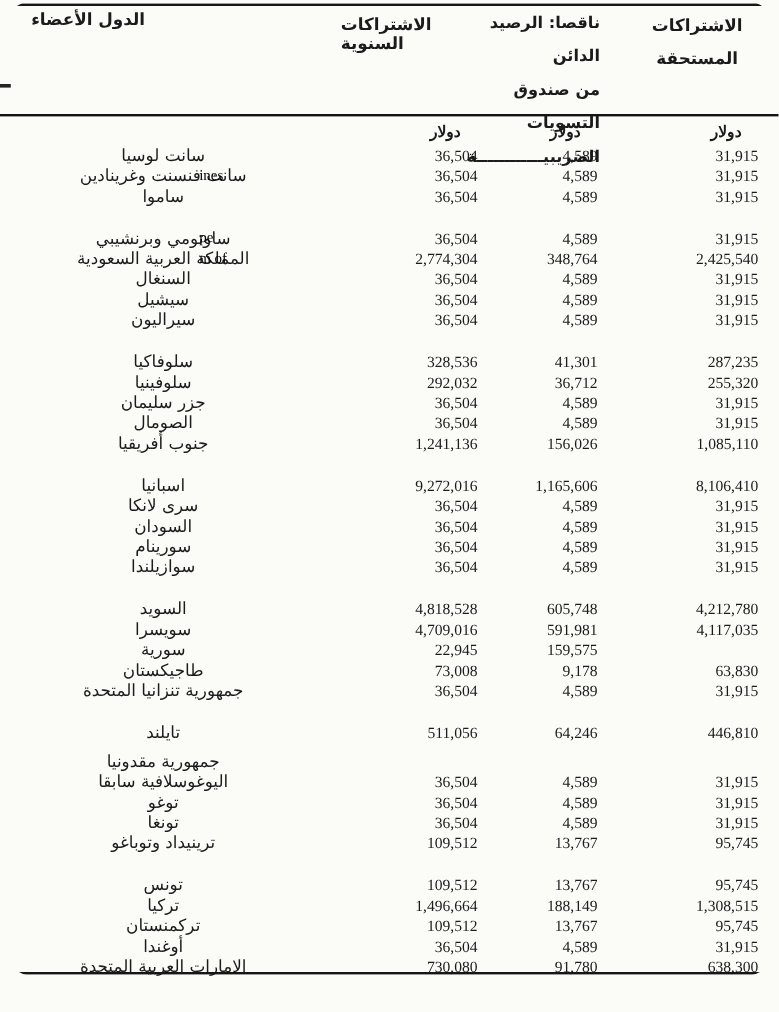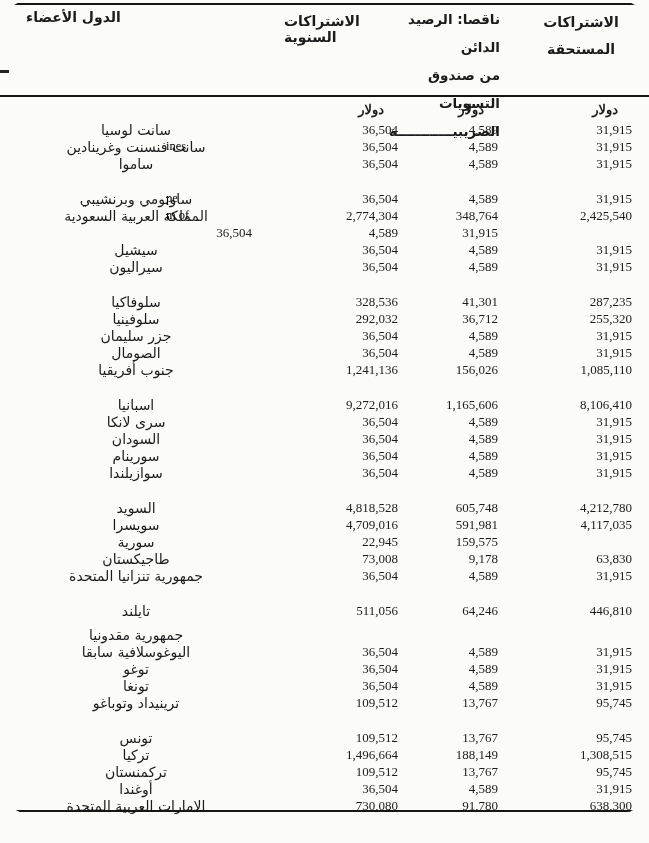--- a/index.html
+++ b/index.html
@@ -127,20 +127,21 @@
         <div class="cell num">31,915</div>
       </div>
       <div class="trow">
         <div class="cell name" dir="rtl">المملكة العربية السعودية</div>
         <span class="latin">m of</span>
         <div class="cell num">2,774,304</div>
         <div class="cell num">348,764</div>
         <div class="cell num">2,425,540</div>
       </div>
       <div class="trow">
+        <div class="cell name" dir="rtl">السنغال</div>
         <div class="cell num">36,504</div>
         <div class="cell num">4,589</div>
         <div class="cell num">31,915</div>
       </div>
       <div class="trow">
         <div class="cell name" dir="rtl">سيشيل</div>
         <div class="cell num">36,504</div>
         <div class="cell num">4,589</div>
         <div class="cell num">31,915</div>
       </div>

